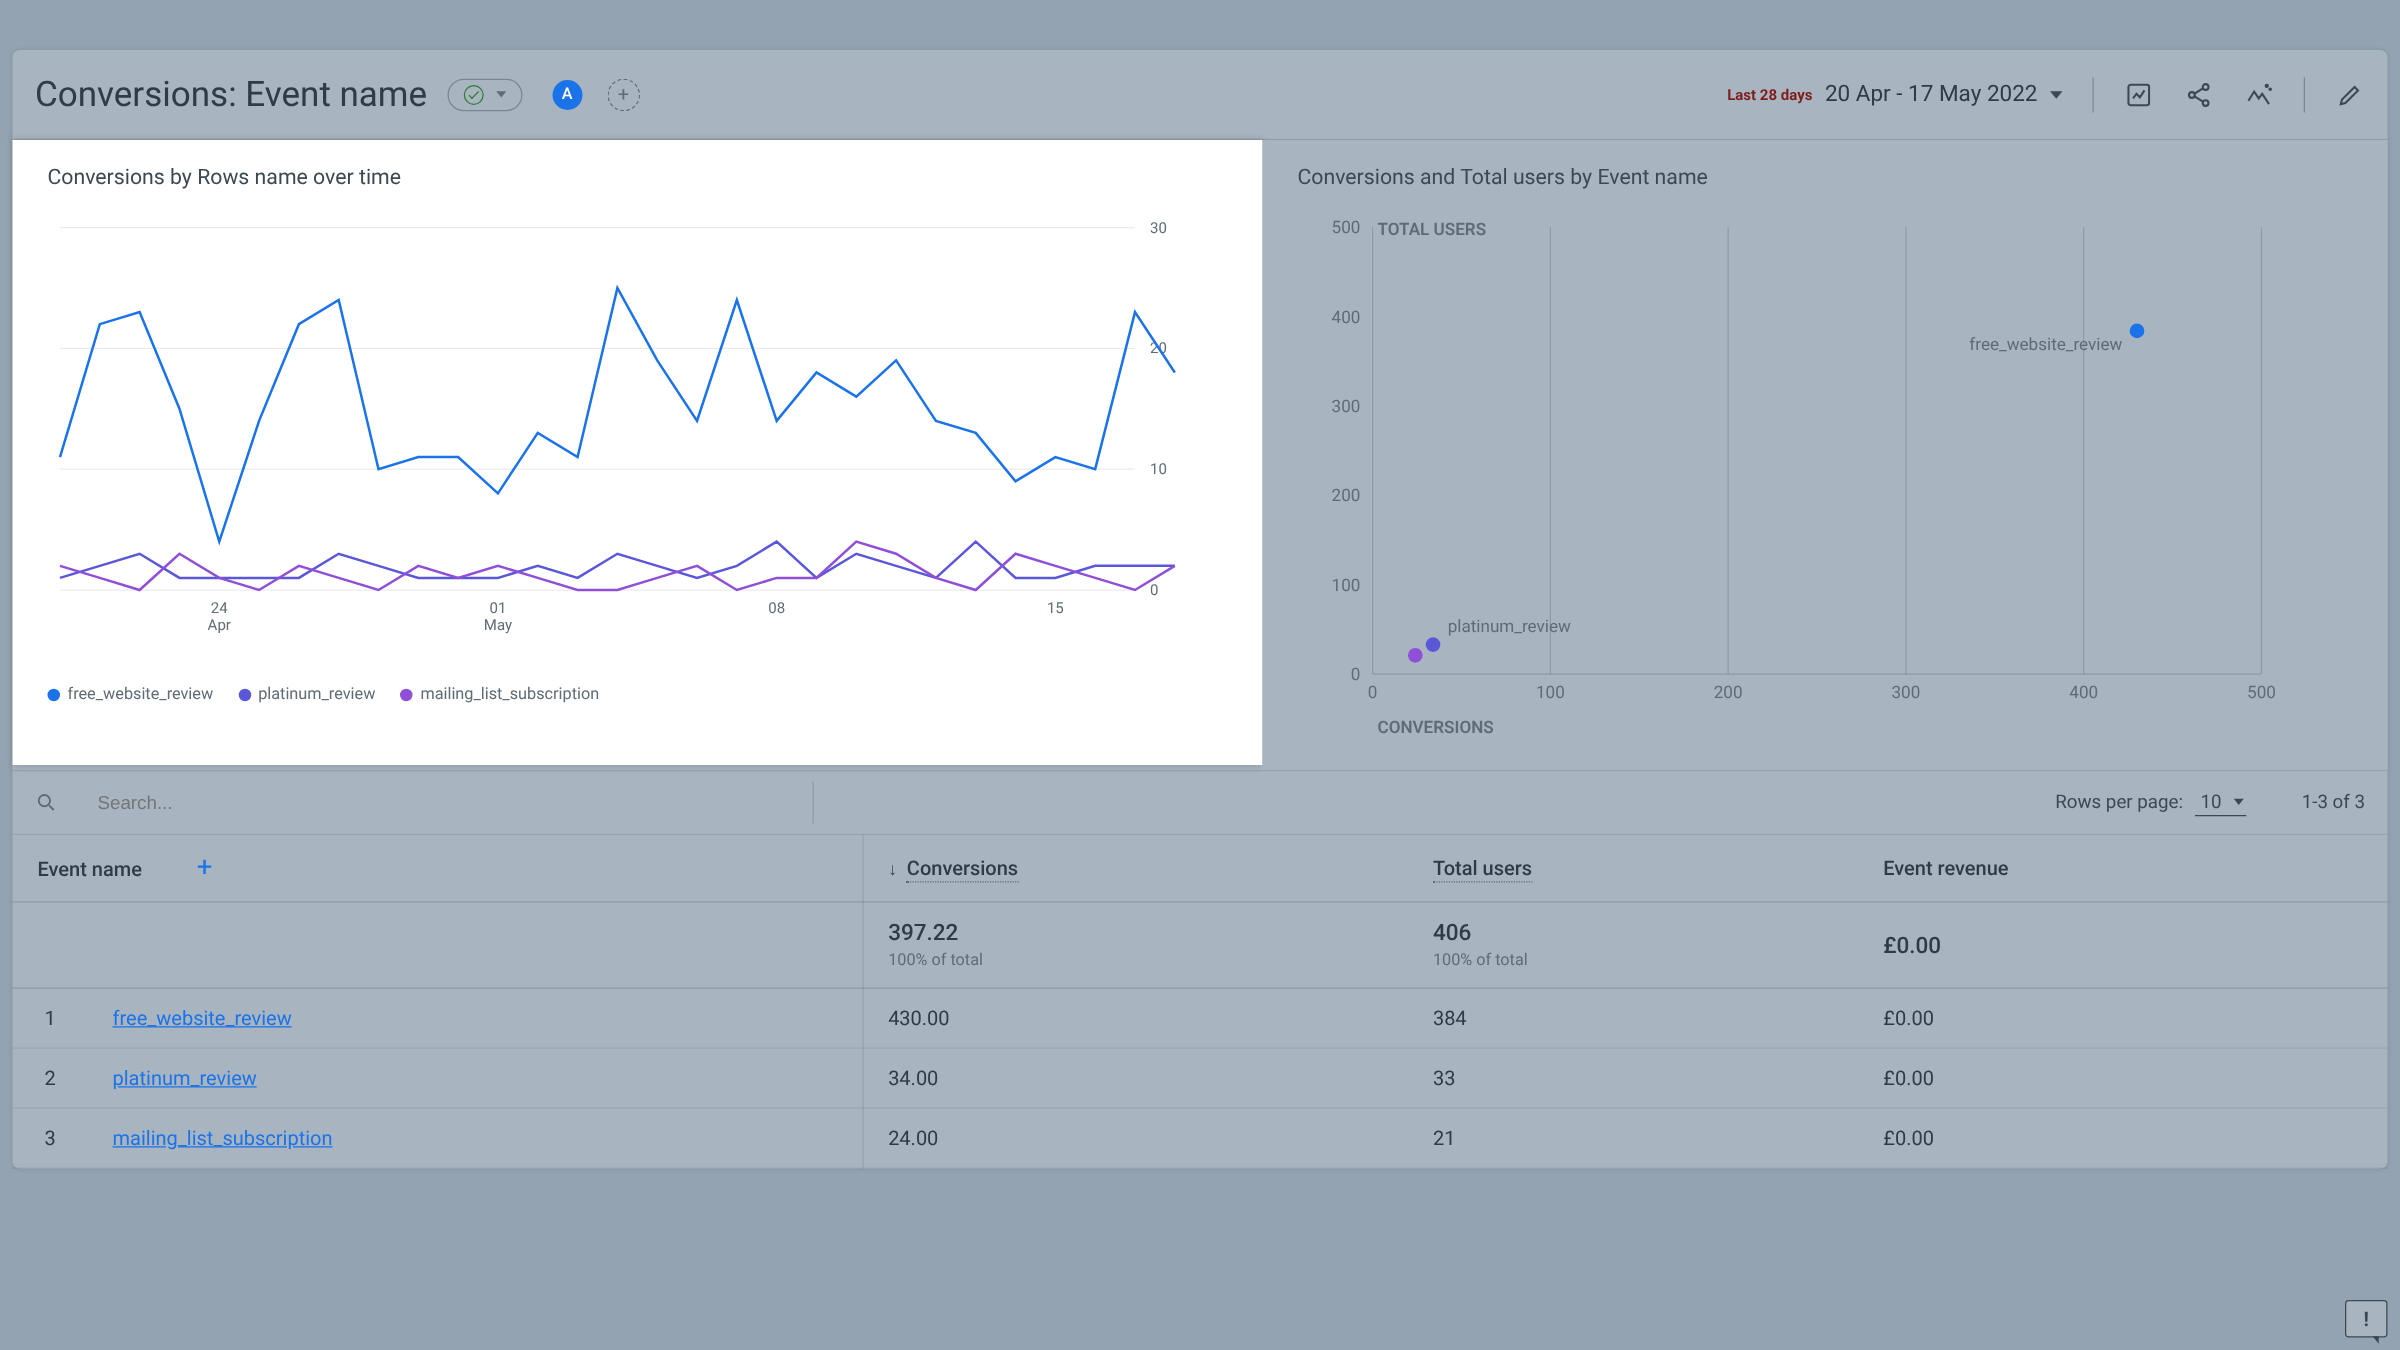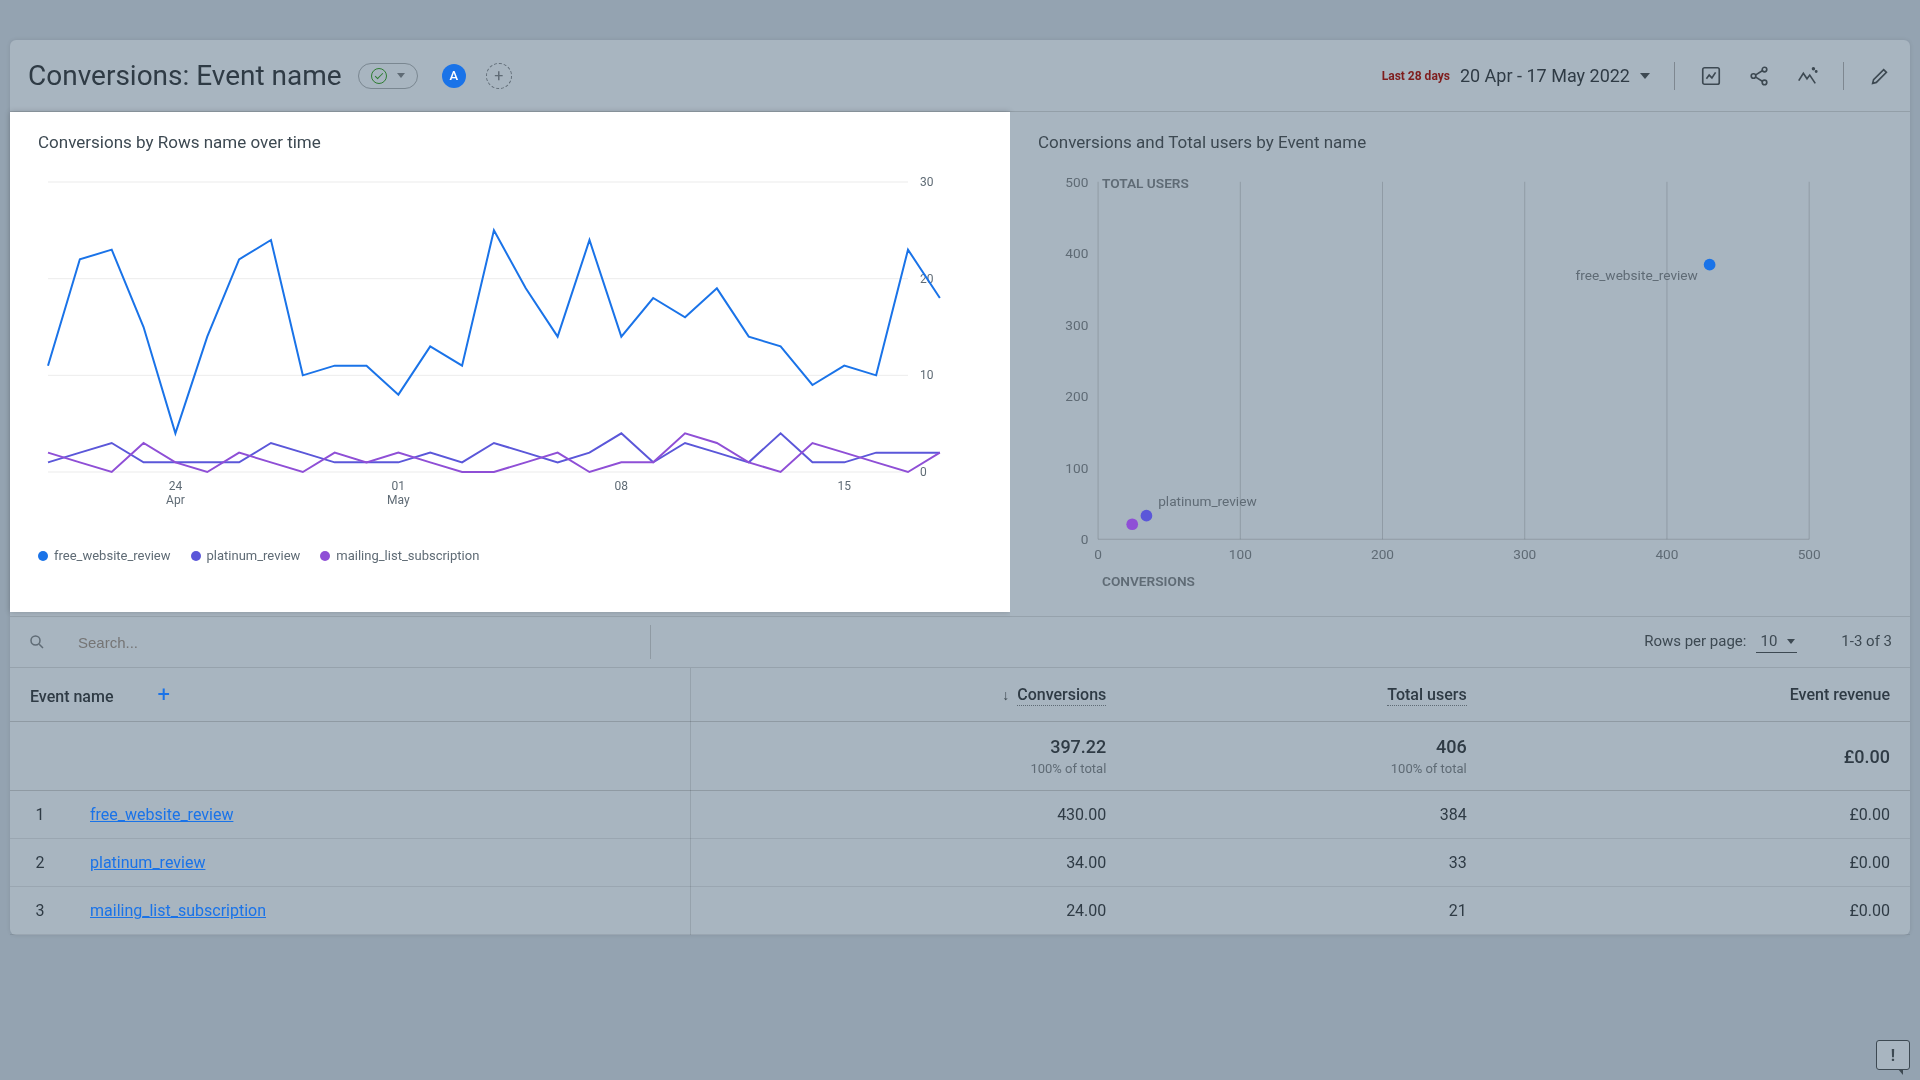--- a/index.html
+++ b/index.html
@@ -97,21 +97,21 @@
   .search-bar input {
     border: none; background: transparent; outline:none;
     font-size: 15px; color:#000000; flex:1; padding:8px 0;margin-left:20px;
   }
   .search-bar .mag { width:18px;height:18px; }
   .table-right { margin-left:auto; display:flex; gap: 10px; font-size: 15px; color:#3d4952; }
   .table-right .rp-count { border-bottom:1px solid #3d4952; padding: 0 20px 2px 4px; position:relative; }
   .table-right .rp-count::after { content:''; position:absolute; right:2px; top:7px; width:0;height:0;border-left:4px solid transparent;border-right:4px solid transparent;border-top:5px solid #3d4952; }
 
   table { width:100%; border-collapse: collapse; }
-  th, td { padding: 14px 20px; font-size: 16px; color:#2f3b45; text-align:right; border-bottom:1px solid rgba(0,0,0,0.08); }
+  th, td { padding: 14px 20px; font-size: 16px; color:#2f3b45; text-align:left; border-bottom:1px solid rgba(0,0,0,0.08); }
   th { font-weight:500; color:#2f3b45; border-bottom:1px solid rgba(0,0,0,0.15); }
   th.event-col, td.event-col { text-align:left; width: 620px; }
   td.idx { text-align:center; width:60px; }
   .th-sort .arrow { font-size: 14px; margin-right:4px; color:#3d4952; }
   .dotted { border-bottom: 1px dotted #5f6b75; padding-bottom:1px; }
   .totals-row td { border-bottom:1px solid rgba(0,0,0,0.15); }
   .totals-row .big { font-size: 18px; font-weight:500; }
   .totals-row .small { font-size: 13px; color:#5f6b75; display:block; margin-top:4px; }
   .link { color:#1a73e8; text-decoration: underline; cursor:pointer; }
   .plus-btn { color:#1a73e8; font-size:22px; font-weight:400; cursor:pointer; margin-left: 40px; }

